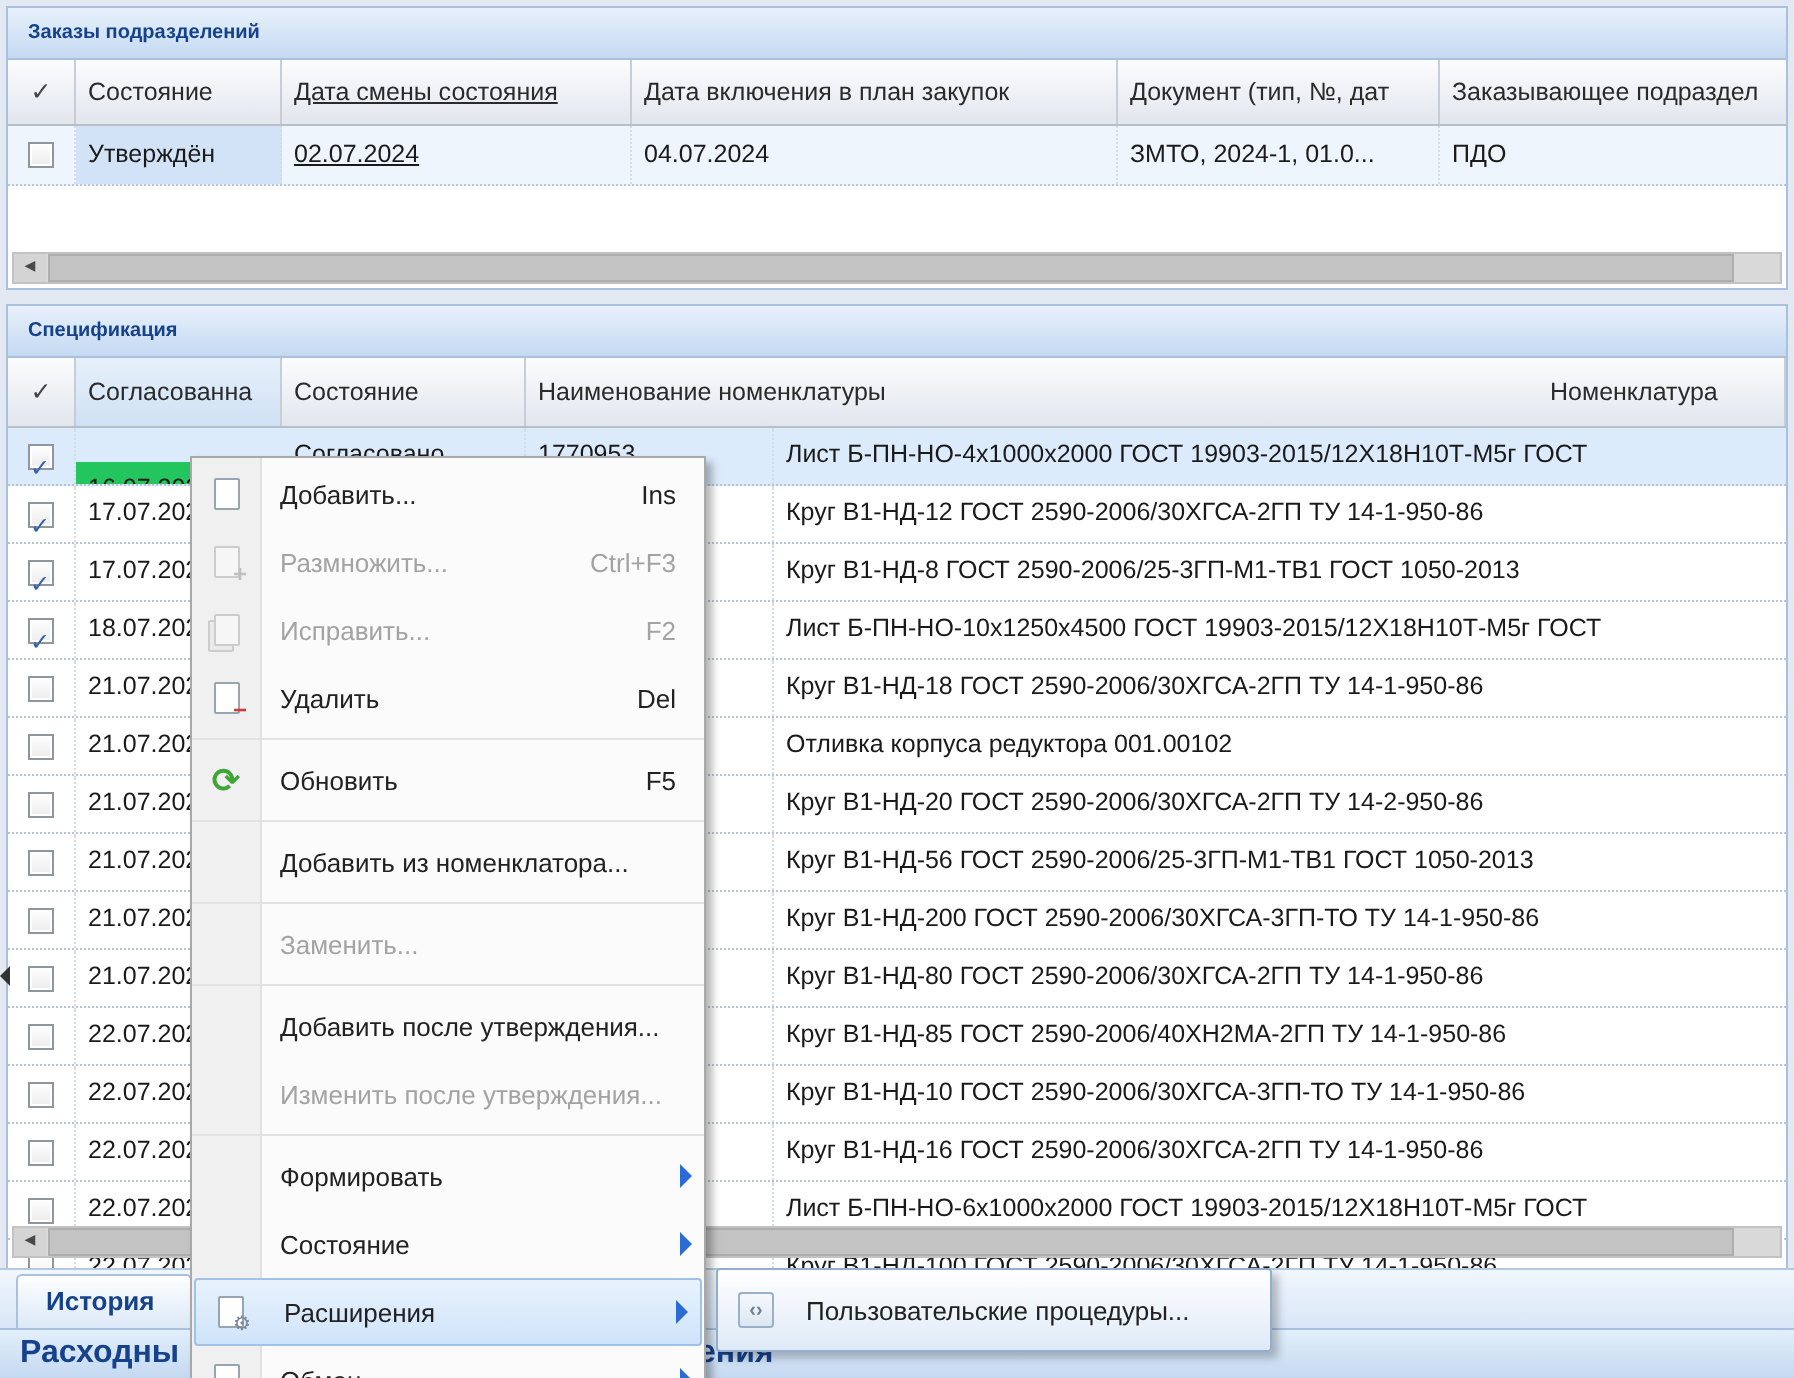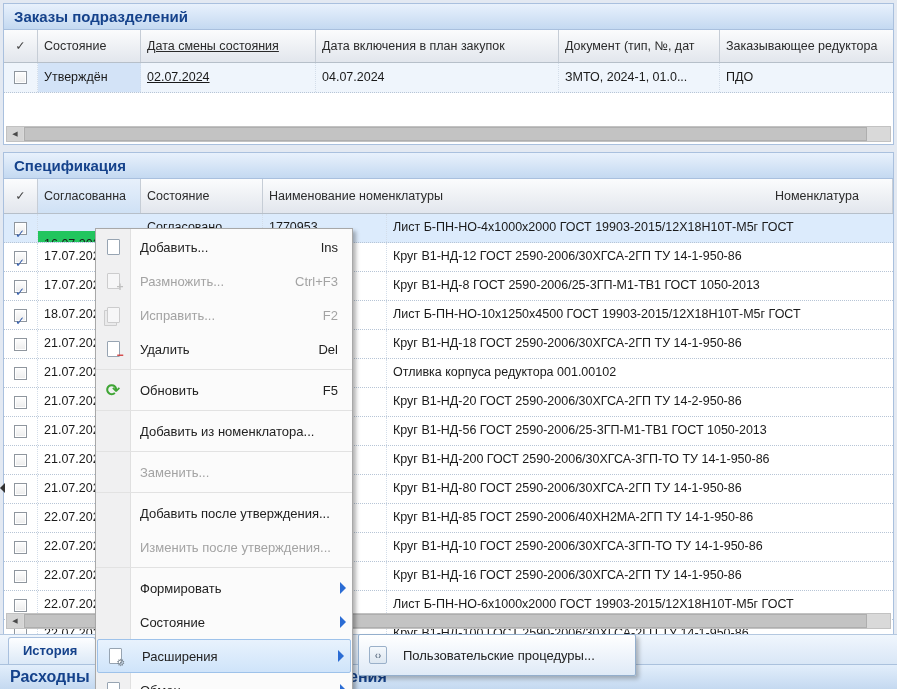--- a/index.html
+++ b/index.html
@@ -2,21 +2,21 @@
 <html><head>
 <meta charset="utf-8">
 <style>
   html,body{margin:0;padding:0;}
   #screen{position:relative;width:897px;height:689px;overflow:hidden;
     background:#e3e9f2;font-family:"Liberation Sans","DejaVu Sans",sans-serif;
     font-size:12.5px;color:#1a1a1a;}
 
   
   .panel{position:absolute;background:#fff;border:1px solid #a9c0de;box-sizing:border-box;}
-  .panel-header{height:25px;line-height:25px;padding-left:10px;font-weight:bold;font-size:15px;
+  .panel-header{height:25px;line-height:25px;padding-left:10px;font-weight:bold;font-size:10px;
     color:#15428b;background:linear-gradient(#e8f1fc,#c4d9f1);border-bottom:1px solid #a9c0de;
     white-space:nowrap;overflow:hidden;}
 
   
   .thead{display:flex;background:linear-gradient(#fbfcfd,#e2e6ed);border-bottom:1px solid #b6bfc9;}
   .th{box-sizing:border-box;padding:0 6px;white-space:nowrap;overflow:hidden;
     border-right:1px solid #c6cdd6;color:#2a2a2a;}
   .th.sorted{background:linear-gradient(#e7f0fb,#cfe1f5);}
   .th.checkcol{text-align:center;padding:0;color:#444;font-weight:bold;}
   .trow{display:flex;border-bottom:1px dotted #b7c5d6;background:#fff;}
@@ -109,21 +109,21 @@
 <div id="screen">
 
   <div class="panel" style="left:3px;top:3px;width:891px;height:142px;">
     <div class="panel-header">Заказы подразделений</div>
     <div class="thead" id="orders-head">
       <div class="th o0 checkcol">✓</div>
       <div class="th o1">Состояние</div>
       <div class="th o2">Дата смены состояния</div>
       <div class="th o3">Дата включения в план закупок</div>
       <div class="th o4">Документ (тип, №, дат</div>
-      <div class="th o5" style="border-right:none;">Заказывающее редуктора</div>
+      <div class="th o5" style="border-right:none;">Заказывающее подраздел</div>
     </div>
     <div class="trow orders-row">
       <div class="td o0 checkcol">
           <span class="checkbox"></span>
         </div>
       <div class="td o1">Утверждён</div>
       <div class="td o2">02.07.2024</div>
       <div class="td o3">04.07.2024</div>
       <div class="td o4">ЗМТО, 2024-1, 01.0...</div>
       <div class="td o5">ПДО</div>

